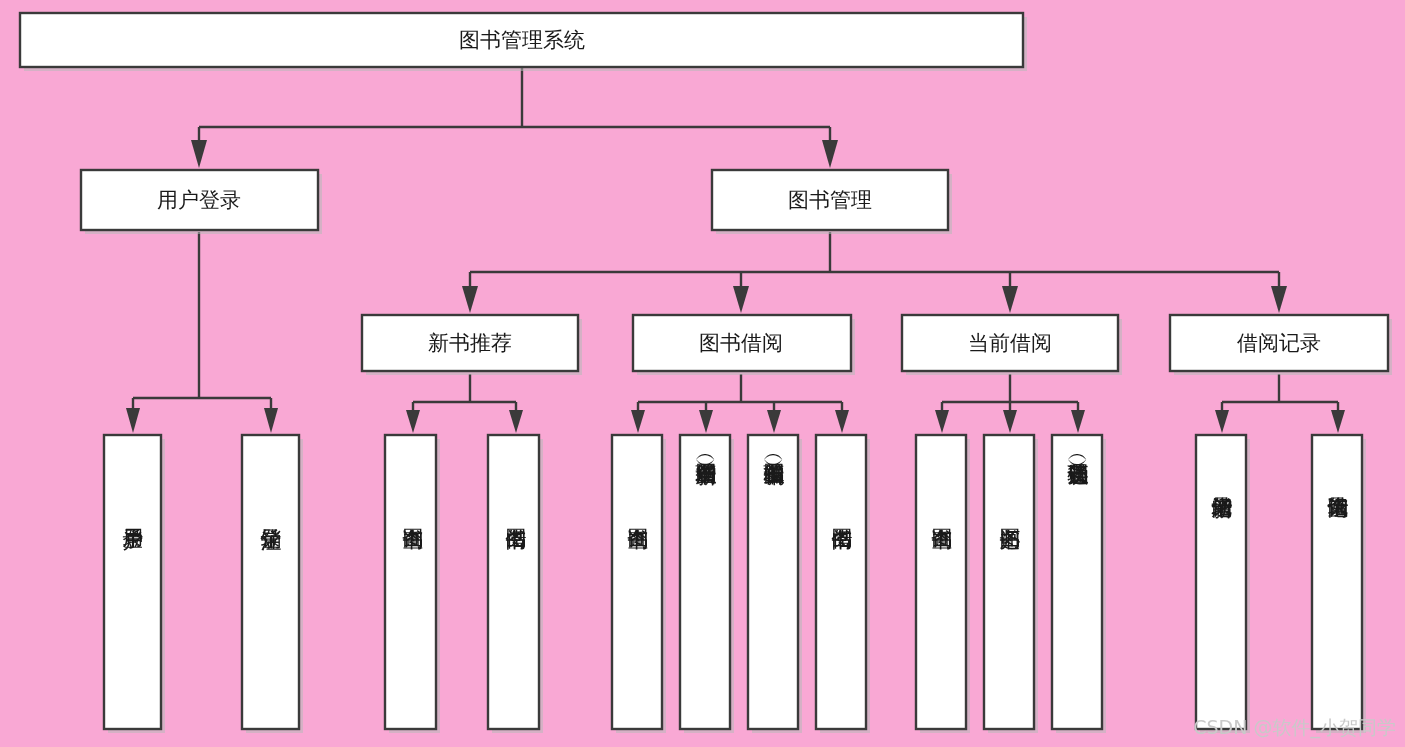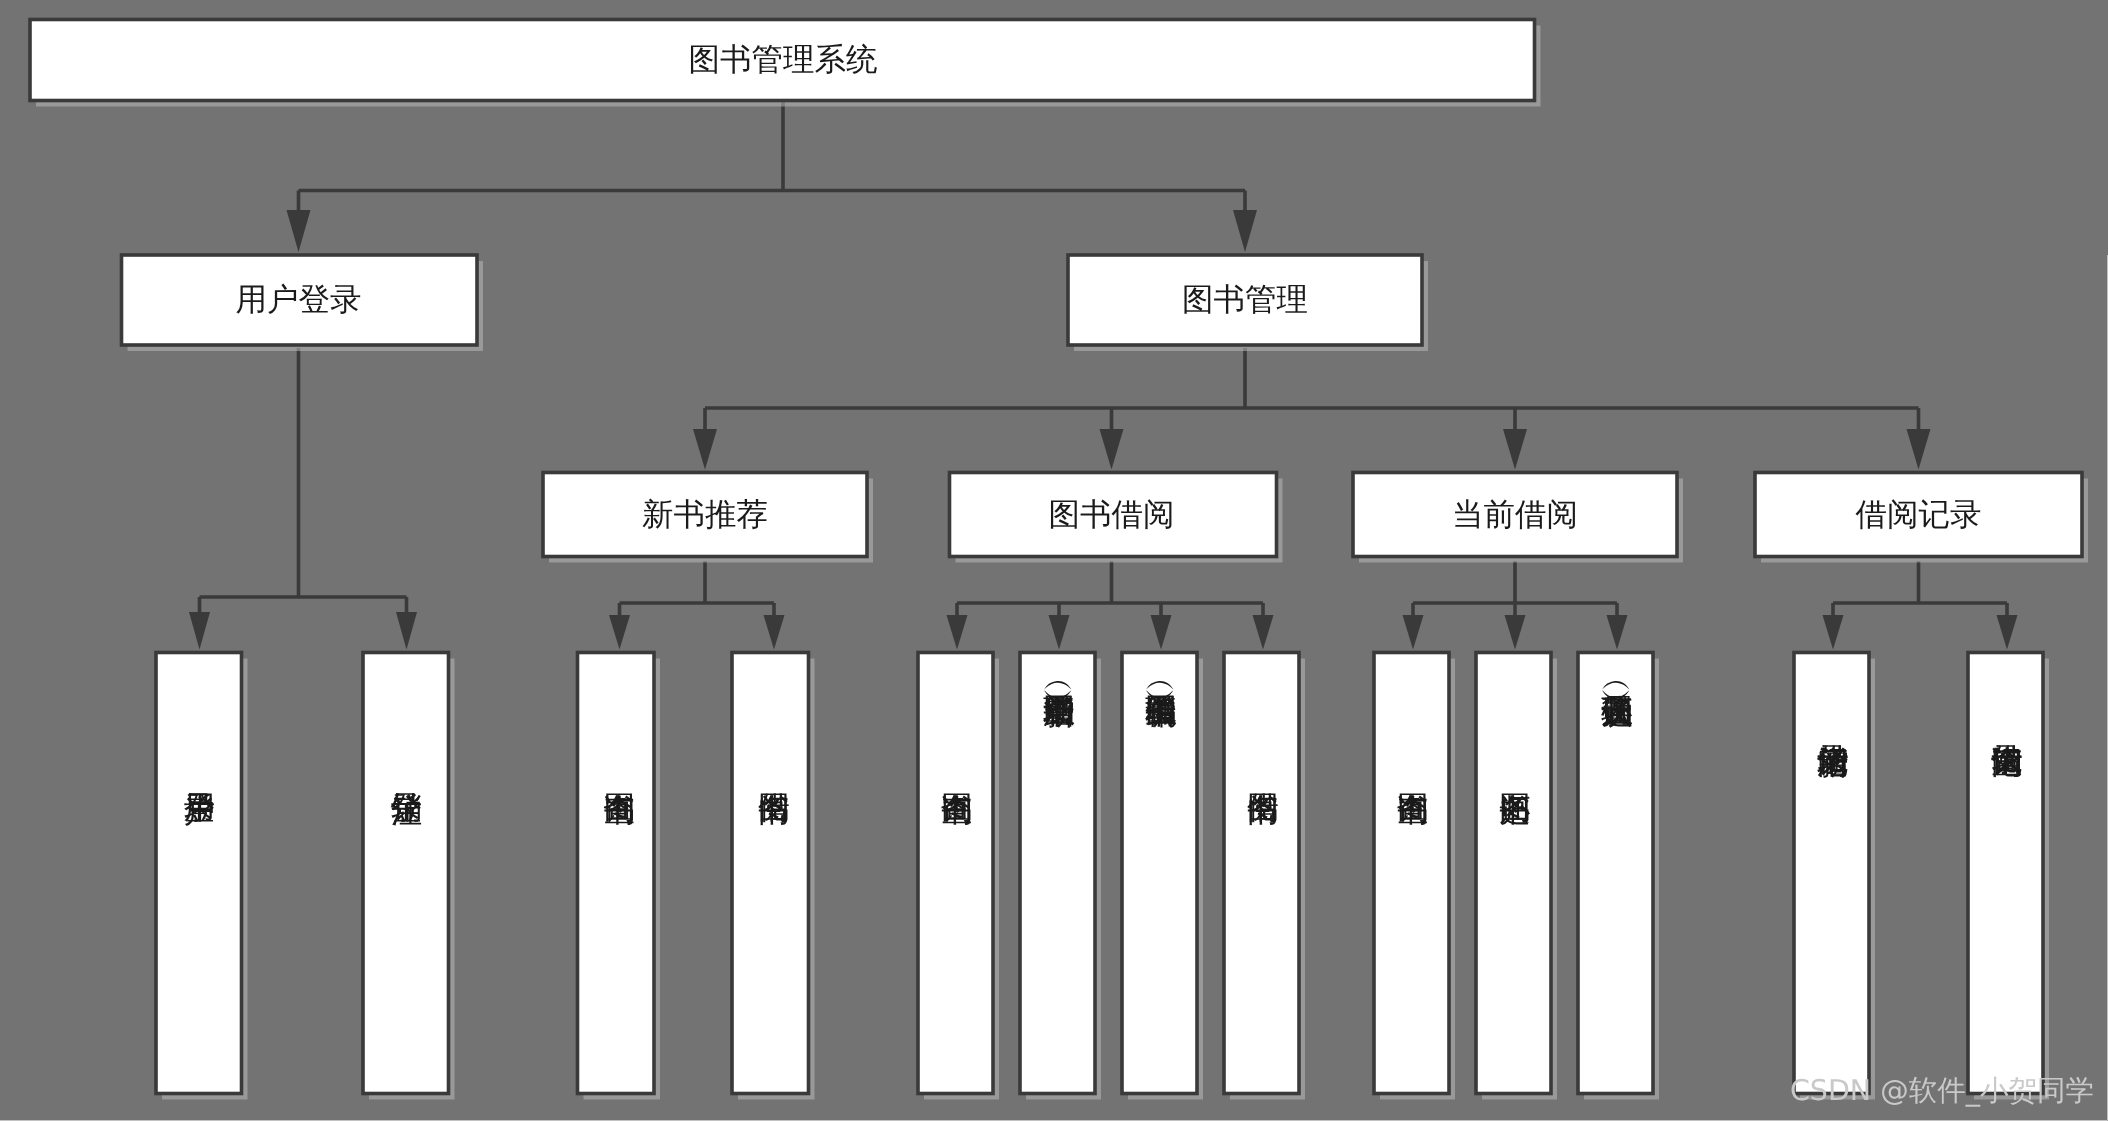--- a/index.html
+++ b/index.html
@@ -11,21 +11,21 @@
   body {
     width: 1405px;
     height: 747px;
     font-family: "DejaVu Sans", "Liberation Sans", sans-serif;
     overflow: hidden;
   }
   #diagram-root {
     position: relative;
     width: 1405px;
     height: 747px;
-    background: #737373;
+    background: #f9a8d4;
   }
   svg.diagram-canvas {
     position: absolute;
     left: 0;
     top: 0;
     width: 1405px;
     height: 747px;
     display: block;
   }
   .node-box {

